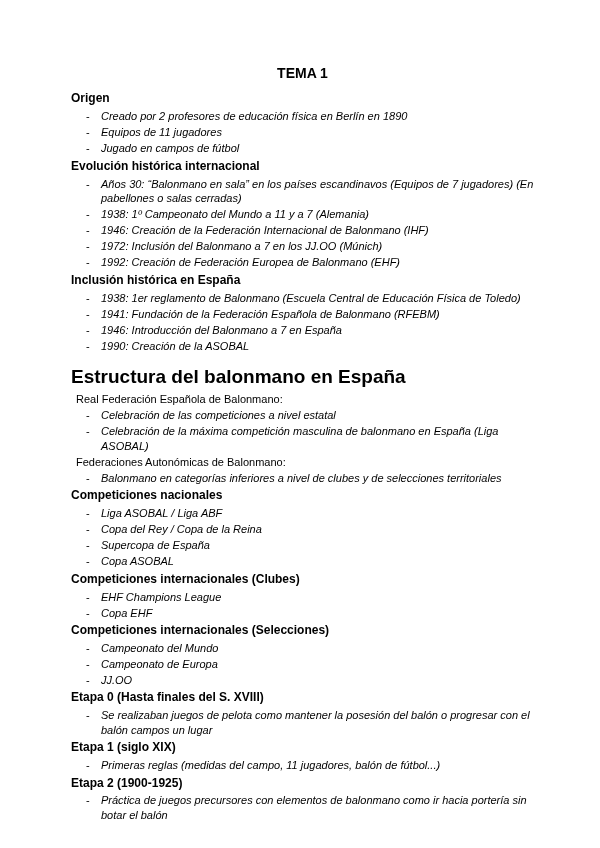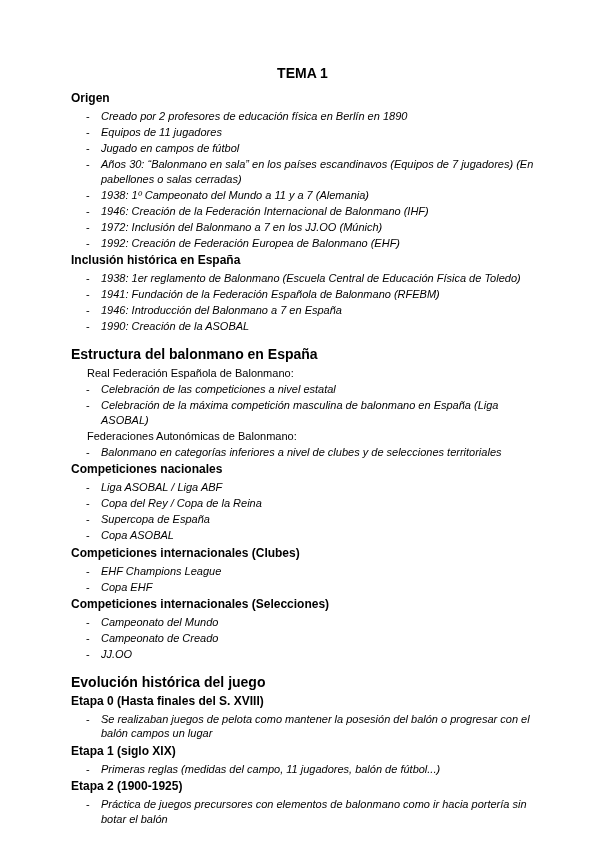--- a/index.html
+++ b/index.html
@@ -21,32 +21,32 @@
     overflow: hidden;
   }
   .title {
     text-align: center;
     font-weight: bold;
     font-size: 14px;
     margin-bottom: 9px;
   }
   .h1 {
     font-weight: bold;
-    font-size: 14px;
+    font-size: 19px;
     margin-top: 11px;
     margin-bottom: 3px;
   }
   .h2 {
     font-weight: bold;
     font-size: 12px;
     margin-top: 3px;
     margin-bottom: 2px;
   }
   .text {
-    margin: 1px 16px;
+    margin: 1px 5px;
   }
   .bullet {
     display: flex;
     padding-left: 15px;
     margin: 1.5px 0;
   }
   .bullet .dash {
     flex: none;
     width: 15px;
   }
@@ -67,20 +67,21 @@
         <span class="bullet-text">Creado por 2 profesores de educación física en Berlín en 1890</span>
       </div>
       <div class="bullet">
         <span class="dash">-</span>
         <span class="bullet-text">Equipos de 11 jugadores</span>
       </div>
       <div class="bullet">
         <span class="dash">-</span>
         <span class="bullet-text">Jugado en campos de fútbol</span>
       </div>
+      <div class="h2">Evolución histórica internacional</div>
       <div class="bullet">
         <span class="dash">-</span>
         <span class="bullet-text">Años 30: “Balonmano en sala” en los países escandinavos (Equipos de 7 jugadores) (En pabellones o salas cerradas)</span>
       </div>
       <div class="bullet">
         <span class="dash">-</span>
         <span class="bullet-text">1938: 1º Campeonato del Mundo a 11 y a 7 (Alemania)</span>
       </div>
       <div class="bullet">
         <span class="dash">-</span>
@@ -152,27 +153,26 @@
         <span class="dash">-</span>
         <span class="bullet-text">Copa EHF</span>
       </div>
       <div class="h2">Competiciones internacionales (Selecciones)</div>
       <div class="bullet">
         <span class="dash">-</span>
         <span class="bullet-text">Campeonato del Mundo</span>
       </div>
       <div class="bullet">
         <span class="dash">-</span>
-        <span class="bullet-text">Campeonato de Creado</span>
+        <span class="bullet-text">Campeonato de Europa</span>
       </div>
       <div class="bullet">
         <span class="dash">-</span>
         <span class="bullet-text">JJ.OO</span>
       </div>
-      <div class="h1">Evolución histórica del juego</div>
       <div class="h2">Etapa 0 (Hasta finales del S. XVIII)</div>
       <div class="bullet">
         <span class="dash">-</span>
         <span class="bullet-text">Se realizaban juegos de pelota como mantener la posesión del balón o progresar con el balón campos un lugar</span>
       </div>
       <div class="h2">Etapa 1 (siglo XIX)</div>
       <div class="bullet">
         <span class="dash">-</span>
         <span class="bullet-text">Primeras reglas (medidas del campo, 11 jugadores, balón de fútbol...)</span>
       </div>

